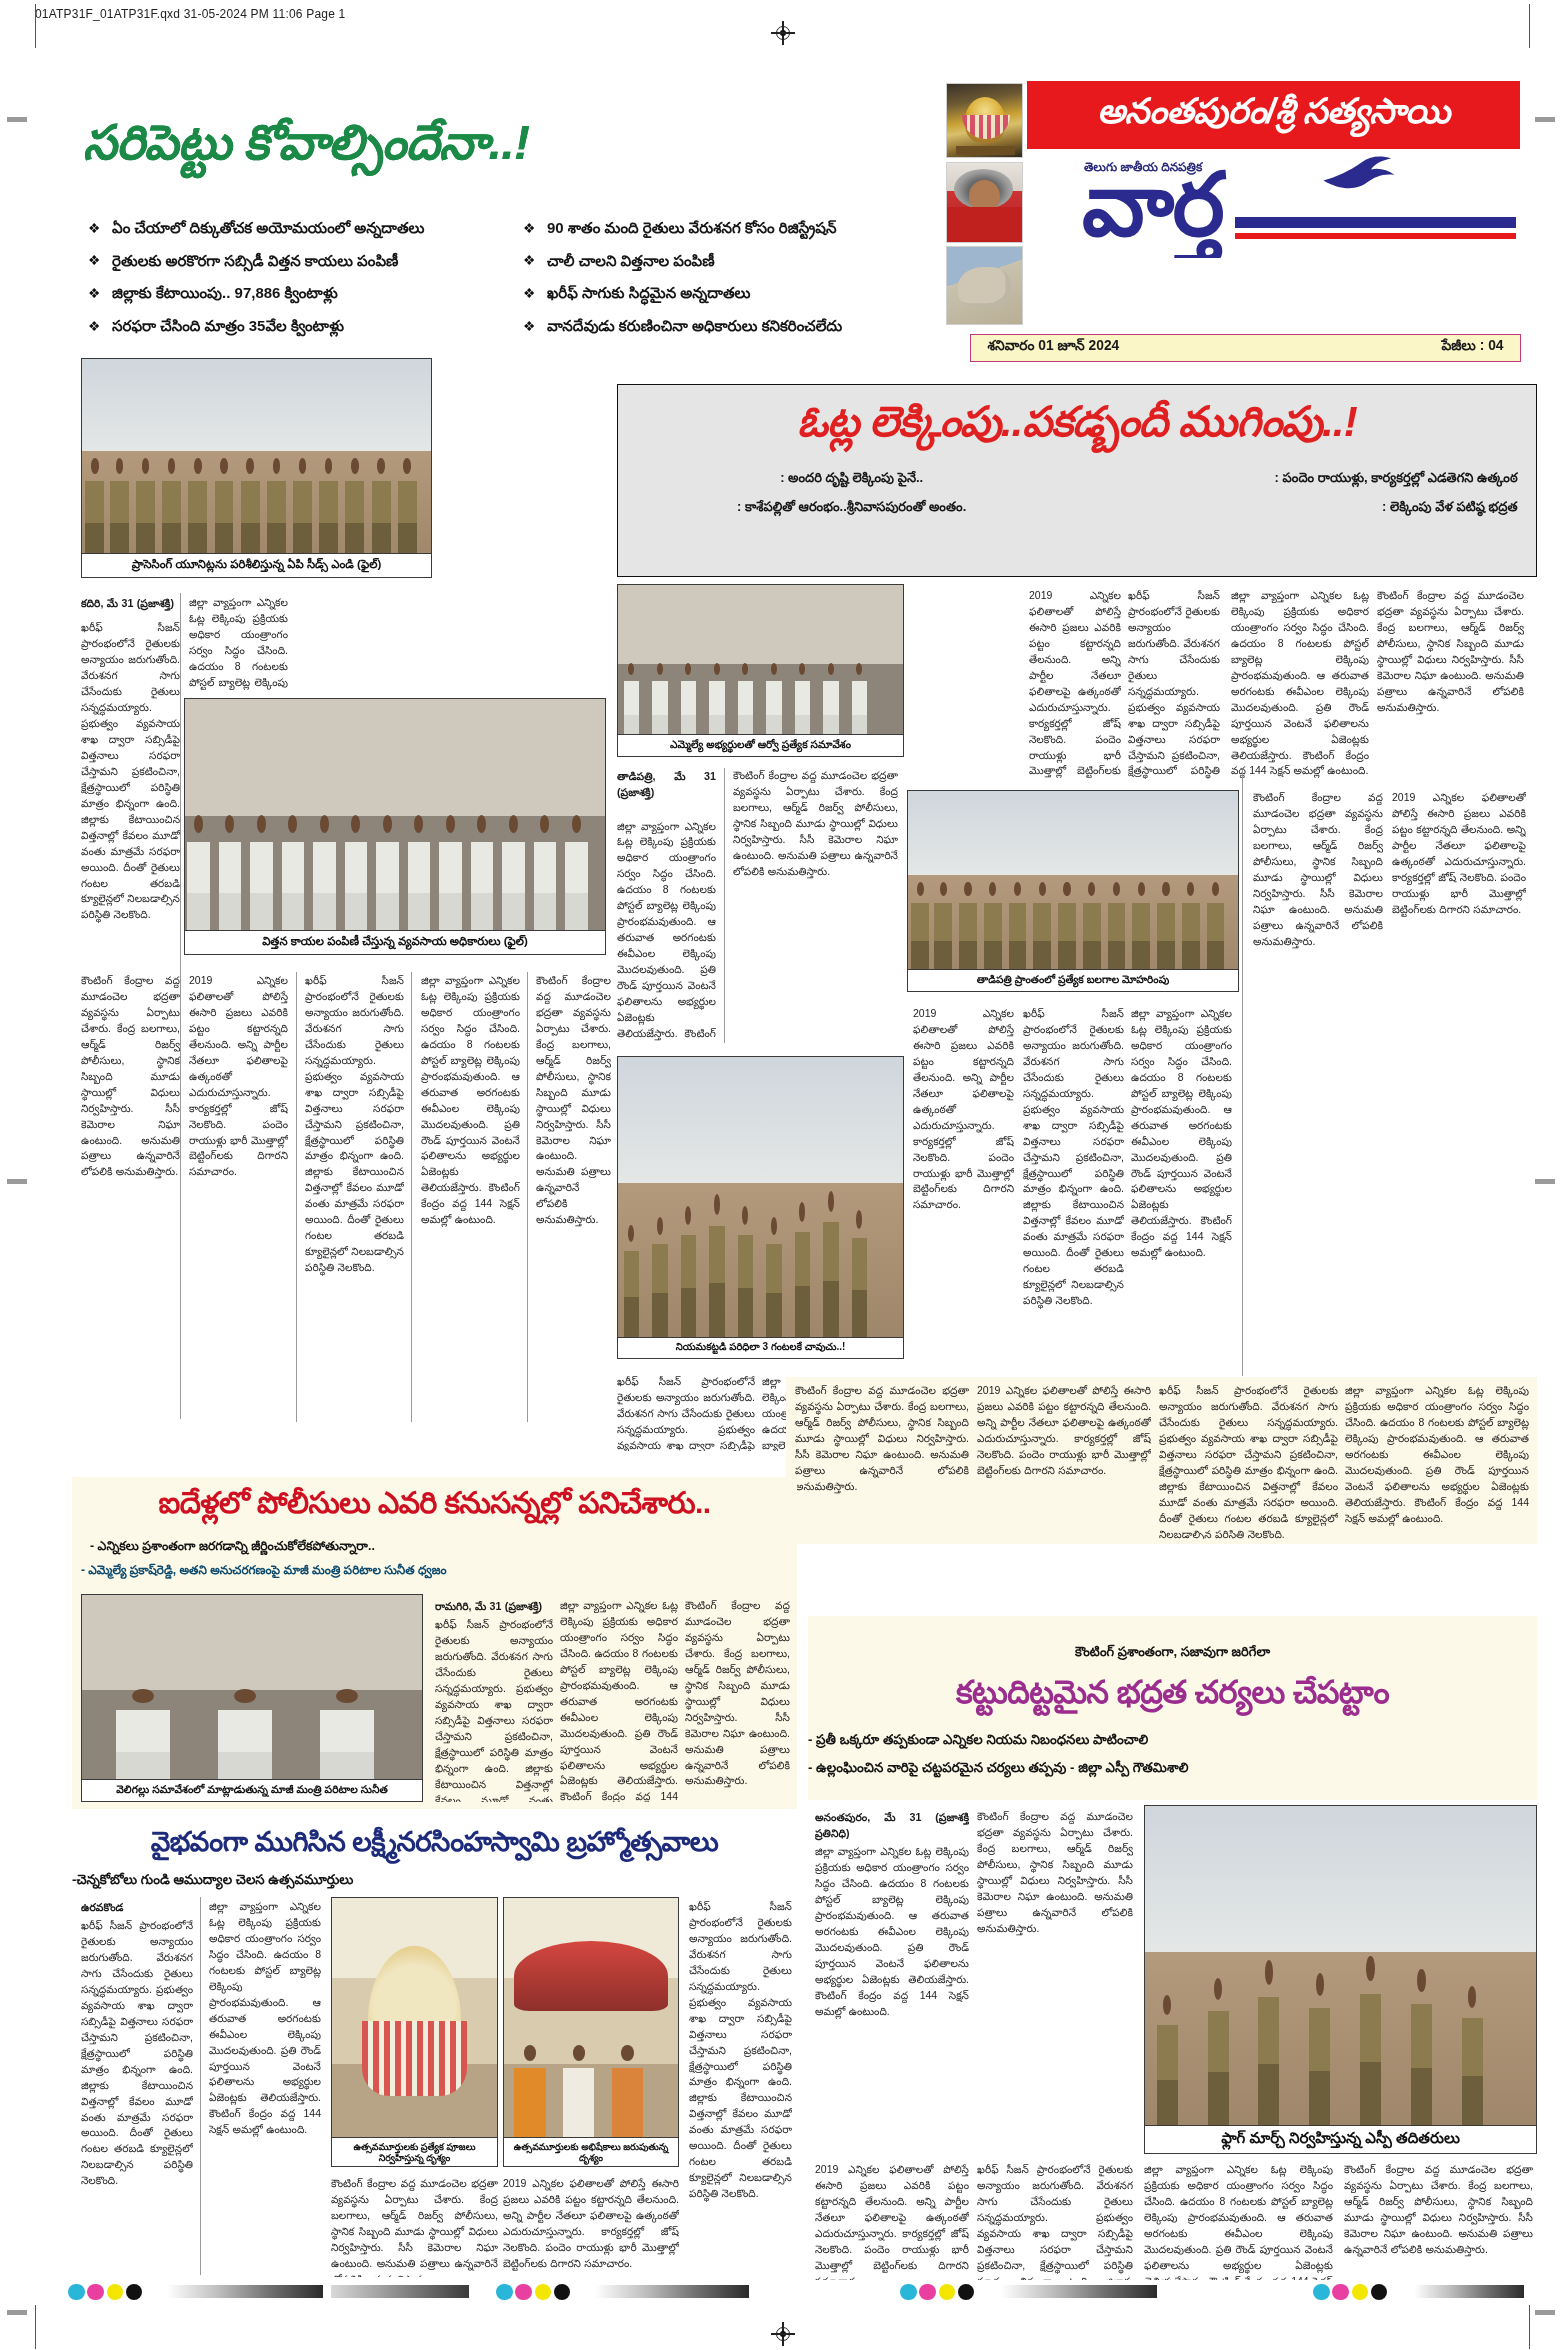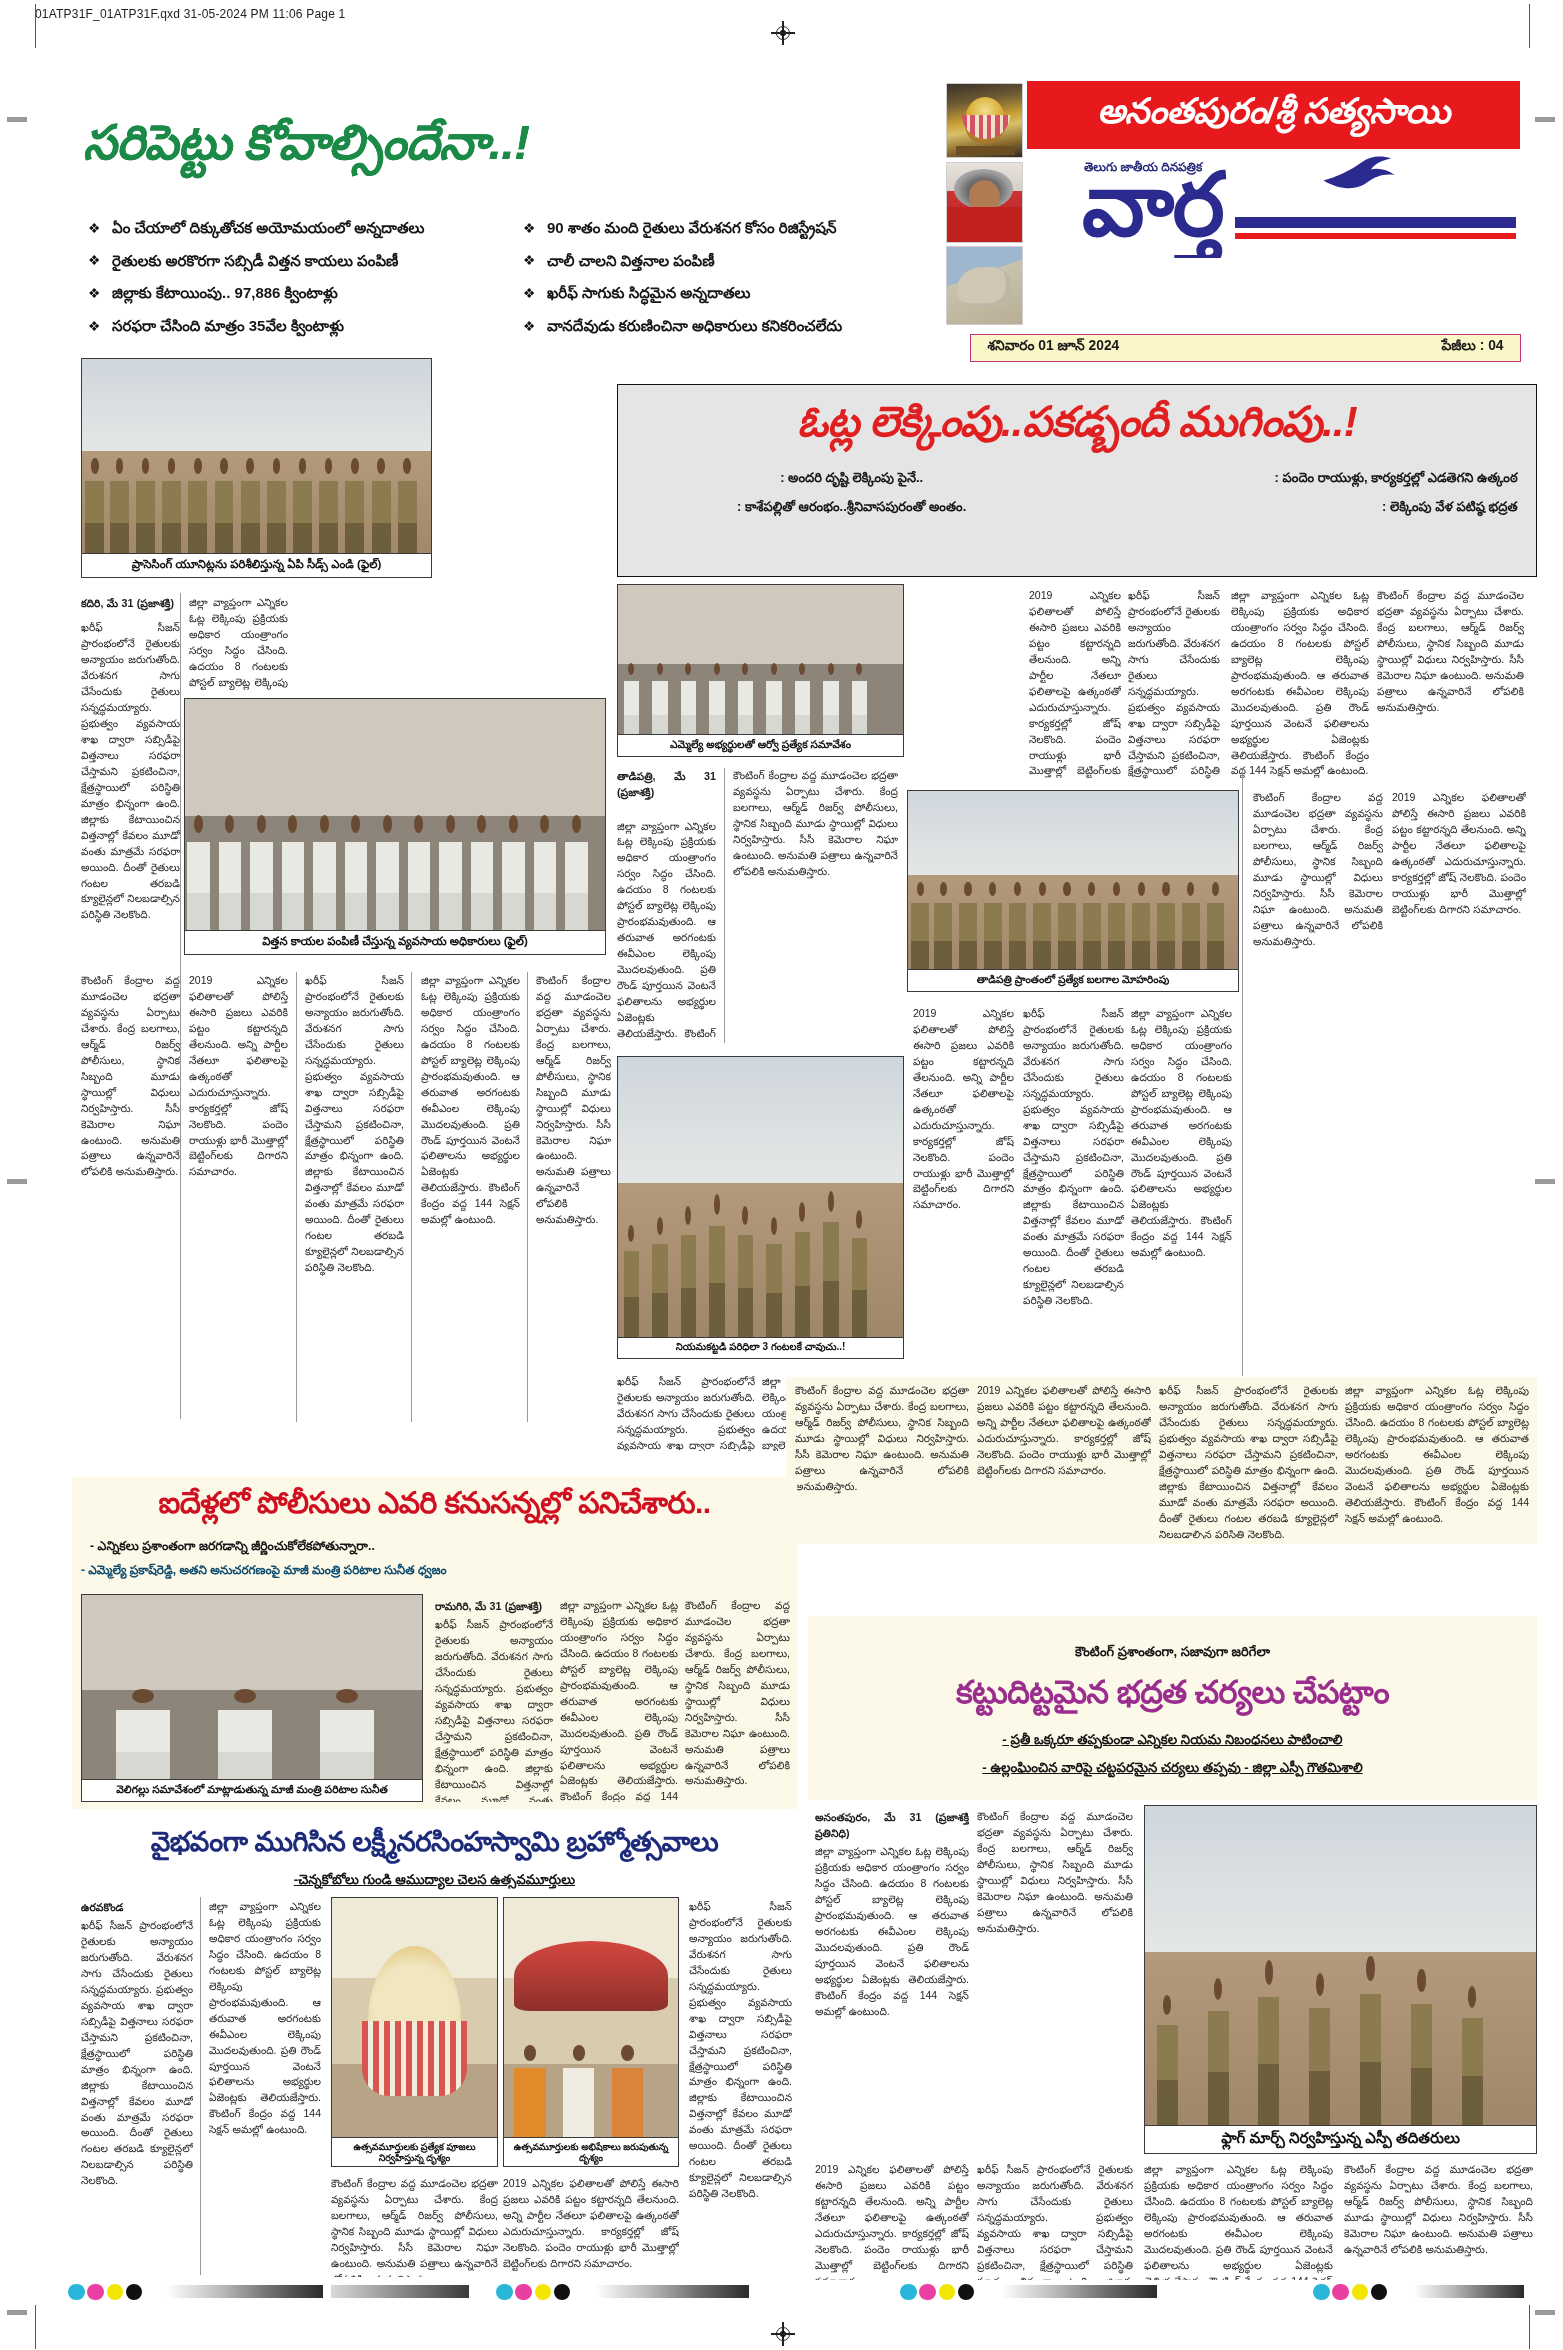--- a/index.html
+++ b/index.html
@@ -191,21 +191,21 @@
   }
   .feat-head-purple {
     color: #9b2d8f; font-size: 32px; font-weight: 800;
     text-align: center; letter-spacing: -0.6px; line-height: 1.12; white-space: nowrap;
   }
   .feat-head-blue {
     color: #1d2b7a; font-size: 27.5px; font-weight: 800;
     text-align: center; letter-spacing: -0.6px; line-height: 1.12; white-space: nowrap;
   }
   .kicker { font-size: 13px; font-weight: 700; color: #141414; text-align: center; white-space: nowrap; }
-  .subdeck { font-size: 13.3px; font-weight: 700; color: #141414; text-align: center; white-space: nowrap; margin-top: 6.4px; text-decoration: underline; }
+  .subdeck { font-size: 13.3px; font-weight: 700; color: #141414; white-space: nowrap; margin-top: 6.4px; }
 
   
   .colorbar { position: absolute; bottom: 51px; left: 0; width: 1564px; height: 16.5px; }
   .colorbar .grp { position: absolute; top: 0; display: flex; gap: 2.8px; }
   .colorbar .sw { width: 16.5px; height: 16.5px; border-radius: 50%; }
   .colorbar .bar { position:absolute; top:1.8px; height: 13px; }
   .dateline { font-size: 10.7px; font-weight: 700; color:#1a1a1a; }
 </style>
 </head>
 <body>

